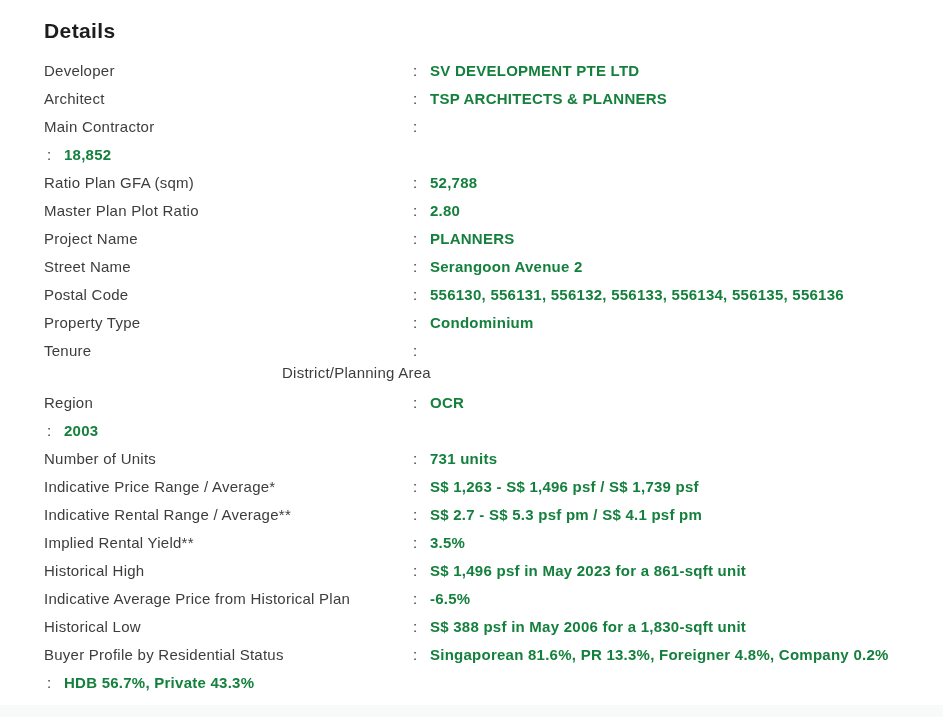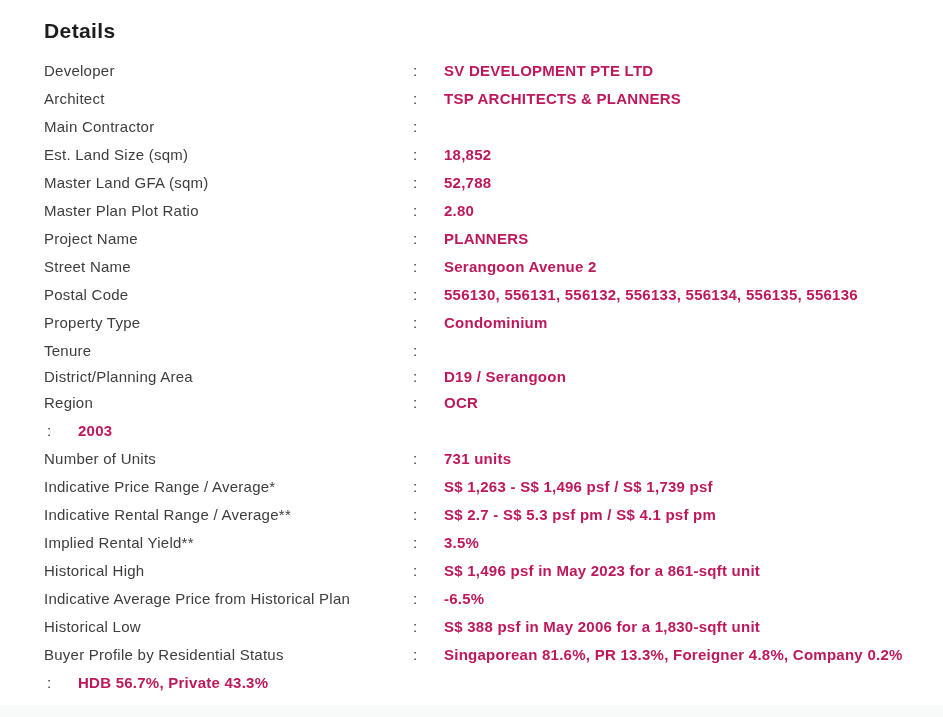--- a/index.html
+++ b/index.html
@@ -28,39 +28,40 @@
     margin-top: 11px;
   }
   .row {
     display: flex;
     align-items: center;
     height: 28px;
     font-size: 15px;
   }
   .row.tight {
     height: 24px;
+    flex-direction: column;
   }
   .label {
     width: 366px;
     flex: 0 0 366px;
     color: #3d3d3d;
     font-weight: 400;
     letter-spacing: 0.25px;
     white-space: nowrap;
   }
   .colon {
     width: 10px;
     flex: 0 0 10px;
     text-align: center;
     color: #3d3d3d;
     font-weight: 400;
   }
   .value {
-    margin-left: 24px;
-    color: #be185d;
+    margin-left: 10px;
+    color: #15803d;
     font-weight: 600;
     letter-spacing: 0.25px;
     white-space: nowrap;
   }
   .bottom-strip {
     position: absolute;
     left: 0;
     bottom: 0;
     width: 943px;
     height: 12px;
@@ -81,26 +82,25 @@
       <div class="row">
         <span class="label">Architect</span>
         <span class="colon">:</span>
         <span class="value">TSP ARCHITECTS &amp; PLANNERS</span>
       </div>
       <div class="row">
         <span class="label">Main Contractor</span>
         <span class="colon">:</span>
       </div>
       <div class="row">
-        <span class="label">Est. Land Size (sqm)</span>
         <span class="colon">:</span>
         <span class="value">18,852</span>
       </div>
       <div class="row">
-        <span class="label">Master Land GFA (sqm)</span>
+        <span class="label">Ratio Plan GFA (sqm)</span>
         <span class="colon">:</span>
         <span class="value">52,788</span>
       </div>
       <div class="row">
         <span class="label">Master Plan Plot Ratio</span>
         <span class="colon">:</span>
         <span class="value">2.80</span>
       </div>
       <div class="row">
         <span class="label">Project Name</span>

